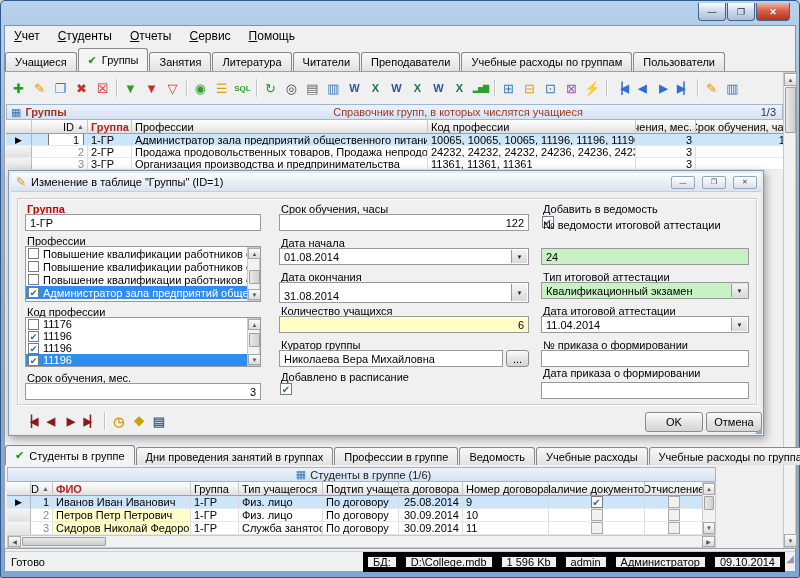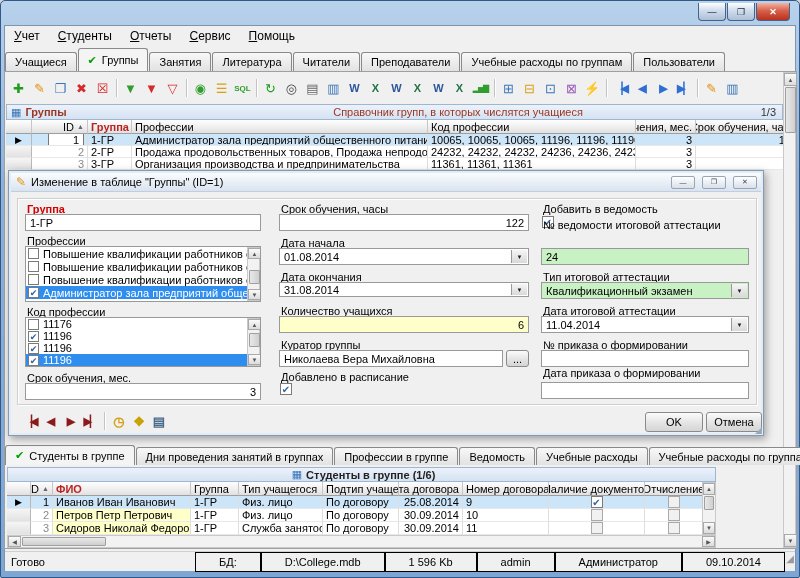--- a/index.html
+++ b/index.html
@@ -90,21 +90,21 @@
   .lbi{display:flex;align-items:center;gap:4px;padding-left:2px;white-space:nowrap;overflow:hidden;}
   .lbi .cb{flex:none;width:11px;height:11px;font-size:9px;line-height:10px;}
   .lbi.sel{background:#2e8def;color:#fff;}
   .btn{background:linear-gradient(#fbfbfb,#e2e2e2 60%,#d5d5d5);border:1px solid #8a8a8a;border-radius:3px;
     display:flex;align-items:center;justify-content:center;font-size:11px;box-sizing:border-box;}
   .dnav{display:flex;align-items:center;gap:2px;}
   .dicon{width:18px;height:16px;display:flex;align-items:center;justify-content:center;font-size:11px;font-weight:bold;letter-spacing:-2px;}
   
   .statusbar{position:absolute;left:5px;top:551px;width:790px;height:19px;background:#f0f0f0;border-top:1px solid #cfcfcf;
     display:flex;align-items:center;z-index:2;}
-  .scell{border:1px solid #000000;height:20px;display:flex;align-items:center;padding:0 23px;white-space:nowrap;box-sizing:border-box;}
+  .scell{border:5px solid #000000;height:20px;display:flex;align-items:center;padding:0 5px;white-space:nowrap;box-sizing:border-box;}
   .grip{position:absolute;right:6px;top:553px;color:#9a9a9a;font-size:10px;z-index:3;}
   .nw{white-space:nowrap;}
 </style>
 </head>
 <body>
 
 <div class="screen">
   <div class="frame"></div>
 
   <div class="winbtns">
@@ -381,21 +381,21 @@
         <span>122</span>
       </div>
 
     <div class="lbl" style="left:272px;top:66px;">Дата начала</div>
     <div class="inp" style="left:270px;top:77px;width:250px;height:17px;">
       <span>01.08.2014</span>
       <span class="combo-btn">▼</span>
     </div>
 
     <div class="lbl" style="left:272px;top:100px;">Дата окончания</div>
-    <div class="inp" style="left:270px;top:111px;width:250px;height:15px;">
+    <div class="inp" style="left:270px;top:111px;width:250px;height:21px;align-items:flex-end;">
       <span>31.08.2014</span>
       <span class="combo-btn">▼</span>
     </div>
 
     <div class="lbl" style="left:272px;top:134px;">Количество учащихся</div>
     <div class="inp yellow" style="left:270px;top:145px;width:250px;height:17px;justify-content:flex-end;">
         <span>6</span>
       </div>
 
     <div class="lbl" style="left:272px;top:168px;">Куратор группы</div>
@@ -475,21 +475,21 @@
     <div class="tab" style="height:18px;">
         <span>Учебные расходы</span>
       </div>
     <div class="tab" style="height:18px;">
         <span>Учебные расходы по группам</span>
       </div>
   </div>
 
   <div class="abs thead-bar" style="left:7px;top:467px;width:709px;height:15px;justify-content:center;">
     <span class="tbl-icon">▦</span>
-    <span style="font-weight:bold;color:#222;">Студенты в группе (1/6)</span>
+    <span style="font-weight:normal;color:#222;">Студенты в группе (1/6)</span>
   </div>
 
   <div class="abs grid-row" style="left:7px;top:482px;width:695px;height:14px;overflow:hidden;">
     <div class="hcell" style="width:24px;flex:none;"></div>
     <div class="hcell r" style="width:22px;flex:none;">
       <span>ID</span>
       <span class="sort">▲</span>
     </div>
     <div class="hcell" style="width:138px;flex:none;color:#b22;font-weight:bold;">
         <span>ФИО</span>

